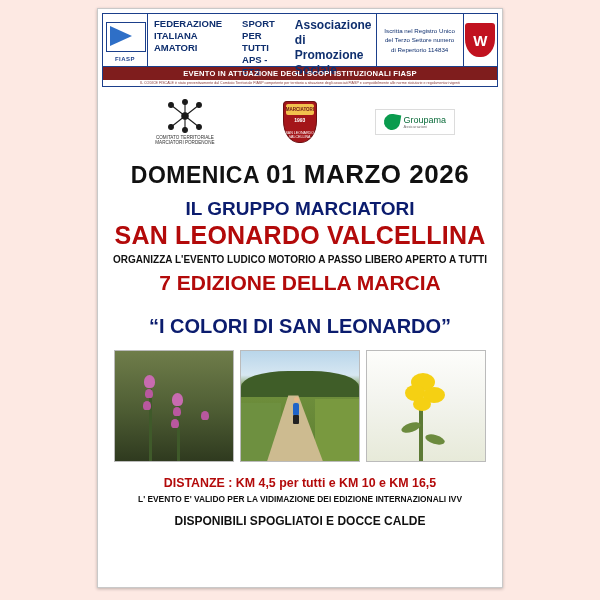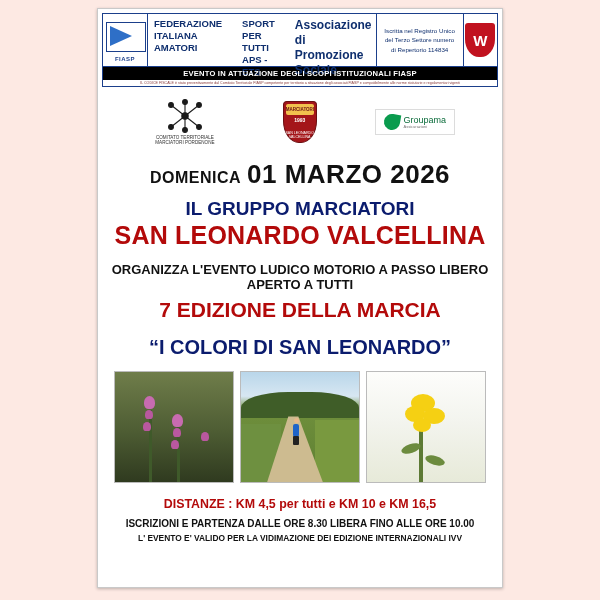--- a/index.html
+++ b/index.html
@@ -128,21 +128,21 @@
     align-items: center;
     justify-content: center;
   }
   .shield .mark {
     color: #fff;
     font-size: 15px;
     font-weight: bold;
     line-height: 1;
   }
   .hdr-bar {
-    background: #000000;
+    background: #7f1d1d;
     color: #ffffff;
     font-size: 7.6px;
     font-weight: bold;
     text-align: center;
     padding: 2px 0;
     letter-spacing: .2px;
     border-top: 1px solid #1b3f8b;
   }
   .hdr-fine {
     font-size: 3.6px;
@@ -239,21 +239,21 @@
   .groupama .g1 { font-size: 9px; color: #0a6b3a; font-weight: normal; }
   .groupama .g2 { font-size: 4px; color: #777; }
 
   
   .line-date {
     text-align: center;
     margin-top: 6px;
     white-space: nowrap;
   }
   .line-date .domenica {
-    font-size: 16px;
+    font-size: 23px;
     font-weight: bold;
     color: #111;
     letter-spacing: .5px;
     text-align: right;
   }
   .line-date .date {
     font-size: 26px;
     font-weight: bold;
     color: #111;
     letter-spacing: .5px;
@@ -269,38 +269,38 @@
   .line-club {
     text-align: center;
     font-size: 25px;
     font-weight: bold;
     color: #b30a0a;
     margin-top: 1px;
     letter-spacing: .2px;
   }
   .line-organizza {
     text-align: center;
-    font-size: 13px;
-    font-weight: bold;
-    color: #111;
-    margin-top: 12px;
+    font-size: 10px;
+    font-weight: bold;
+    color: #111;
+    margin-top: 4px;
   }
   .line-edizione {
     text-align: center;
     font-size: 21px;
     font-weight: bold;
     color: #b30a0a;
     margin-top: 6px;
   }
   .line-nome {
     text-align: center;
     font-size: 20px;
     font-weight: bold;
     color: #0b1c6e;
-    margin-top: 14px;
+    margin-top: 20px;
   }
 
   
   .photos {
     display: flex;
     gap: 6px;
     justify-content: center;
     margin-top: 12px;
     padding: 0 14px;
   }
@@ -535,17 +535,17 @@
       <div class="leaf" style="left:58px; top:84px; transform:rotate(16deg);"></div>
       <div class="petal" style="left:44px; top:22px; width:24px; height:18px;"></div>
       <div class="petal" style="left:38px; top:34px; width:20px; height:16px;"></div>
       <div class="petal" style="left:56px; top:36px; width:22px; height:16px;"></div>
       <div class="petal" style="left:46px; top:46px; width:18px; height:14px;"></div>
     </div>
   </div>
 
   <div class="info">
     <div class="distanze">DISTANZE : KM 4,5 per tutti e KM 10 e KM 16,5</div>
-    <div class="iscrizioni">ISCRIZIONI E PARTENZA DALLE ORE 8.30 LIBERA FINO ALLE ORE 10.00</div>
     <div class="valido">L' EVENTO E' VALIDO PER LA VIDIMAZIONE DEI EDIZIONE INTERNAZIONALI IVV</div>
+    <div class="docce">DISPONIBILI SPOGLIATOI E DOCCE CALDE</div>
   </div>
 
 </div>
 
 </body></html>

